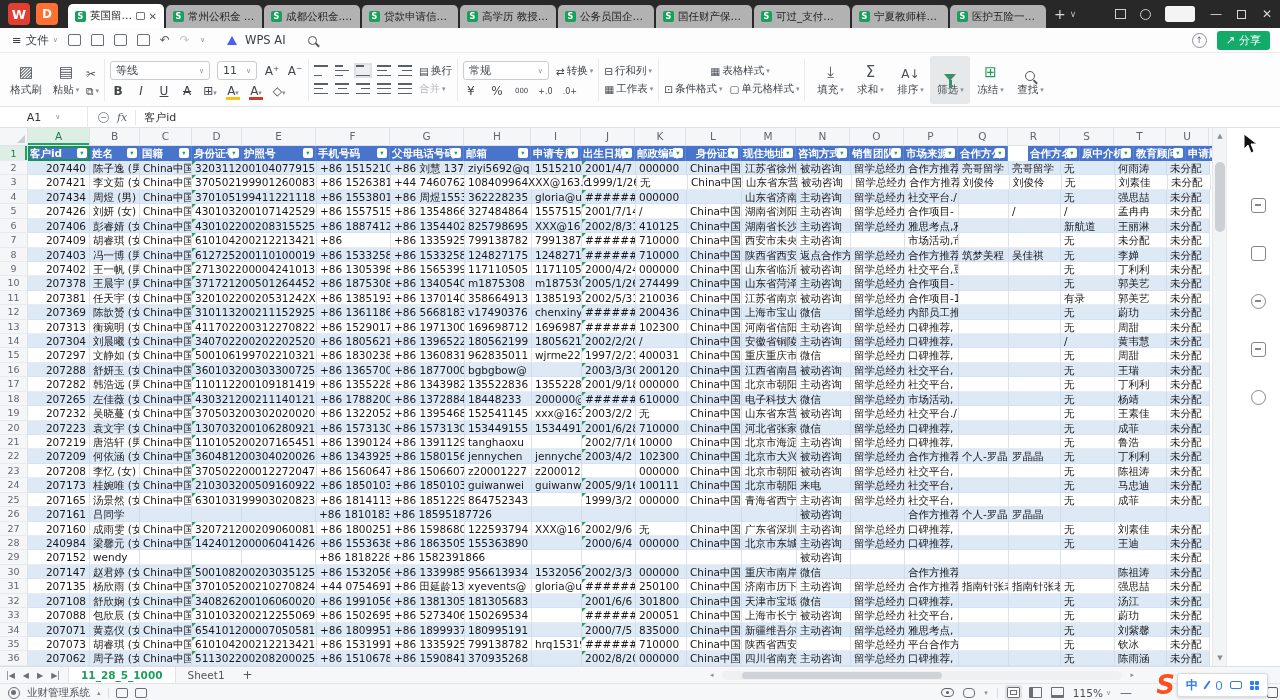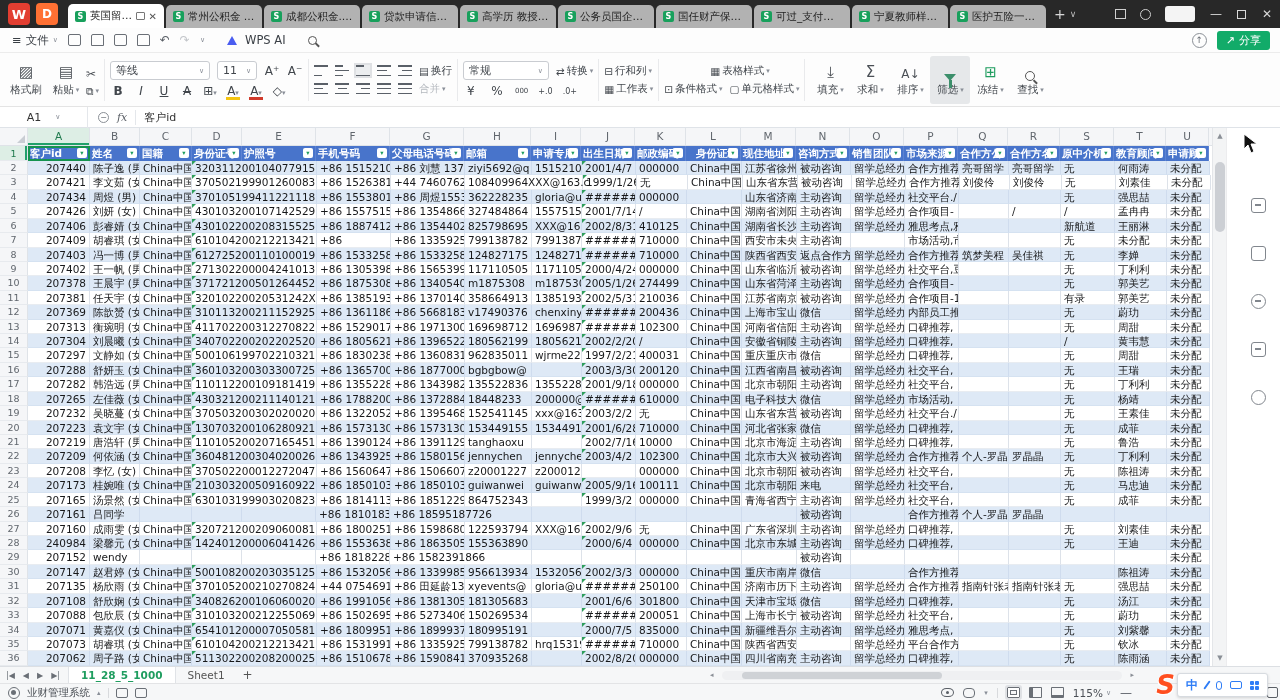--- a/index.html
+++ b/index.html
@@ -467,21 +467,21 @@
           <div class="hcell" style="width: 67px; min-width: 67px;">邮箱<div class="fbox">▾</div></div>
           <div class="hcell" style="width: 50px; min-width: 50px;">申请专用<div class="fbox">▾</div></div>
           <div class="hcell" style="width: 54px; min-width: 54px;">出生日期<div class="fbox">▾</div></div>
           <div class="hcell" style="width: 51px; min-width: 51px;">邮政编码<div class="fbox">▾</div></div>
           <div class="hcell" style="width: 55px; min-width: 55px; text-align: right;">身份证地<div class="fbox">▾</div></div>
           <div class="hcell" style="width: 55px; min-width: 55px;">现住地址<div class="fbox">▾</div></div>
           <div class="hcell" style="width: 54px; min-width: 54px;">咨询方式<div class="fbox">▾</div></div>
           <div class="hcell" style="width: 54px; min-width: 54px;">销售团队<div class="fbox">▾</div></div>
           <div class="hcell" style="width: 54px; min-width: 54px;">市场来源<div class="fbox">▾</div></div>
           <div class="hcell" style="width: 50px; min-width: 50px;">合作方公<div class="fbox">▾</div></div>
-          <div class="hcell" style="width: 52px; min-width: 52px;">合作方名<div class="fbox">▾</div></div>
+          <div class="hcell" style="width: 52px; min-width: 52px; margin-left: 20px;">合作方名<div class="fbox">▾</div></div>
           <div class="hcell" style="width: 54px; min-width: 54px;">原中介机<div class="fbox">▾</div></div>
           <div class="hcell" style="width: 52px; min-width: 52px;">教育顾问<div class="fbox">▾</div></div>
           <div class="hcell" style="width: 43px; min-width: 43px;">申请顾<div class="fbox">▾</div></div>
         </div>
         <div class="grow band">
           <div class="rn">2</div>
           <div class="cell right" style="width: 62px; min-width: 62px;">207440</div>
           <div class="cell" style="width: 50px; min-width: 50px;">陈子逸 (男</div>
           <div class="cell" style="width: 52px; min-width: 52px;">China中国</div>
           <div class="cell ovf" style="width: 125px; min-width: 125px;">320311200104077915<span class="tri"></span></div>

